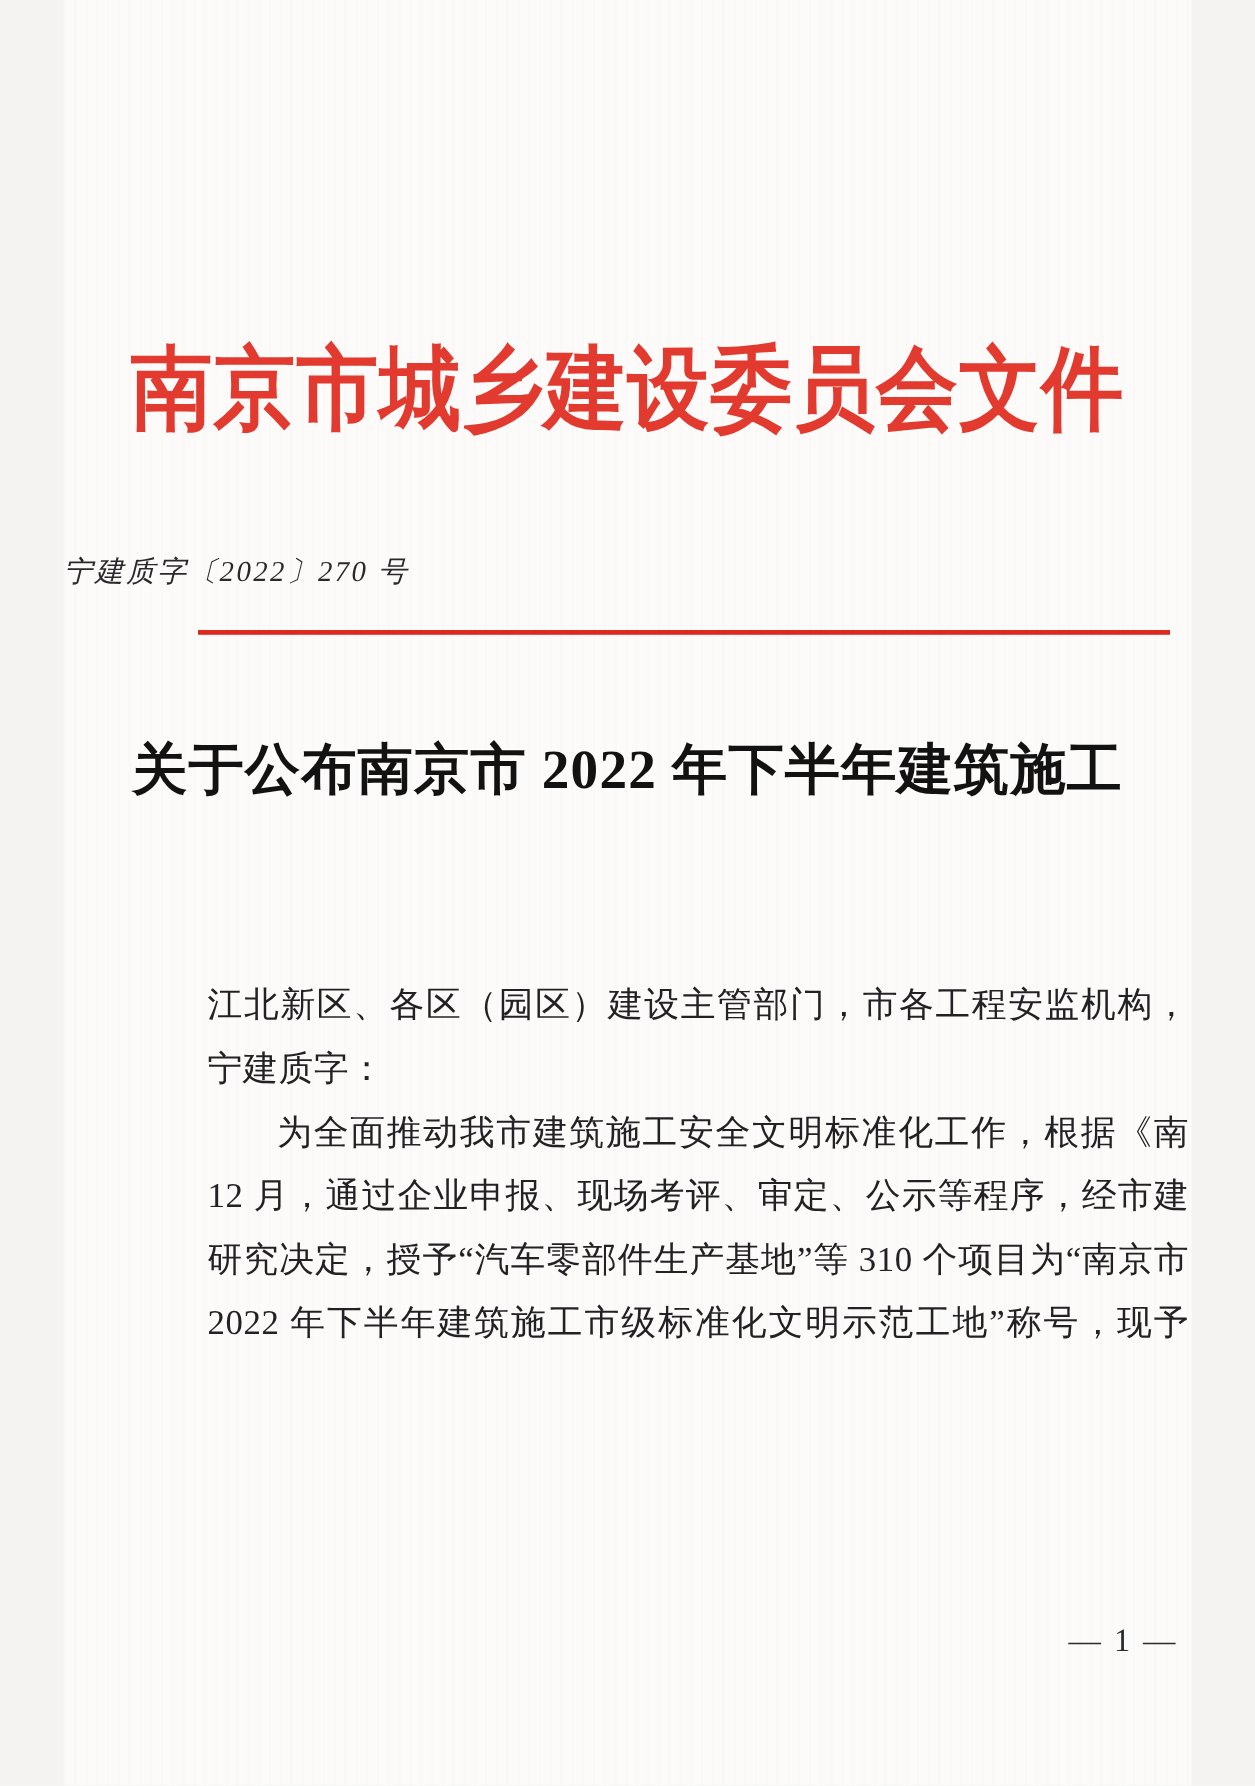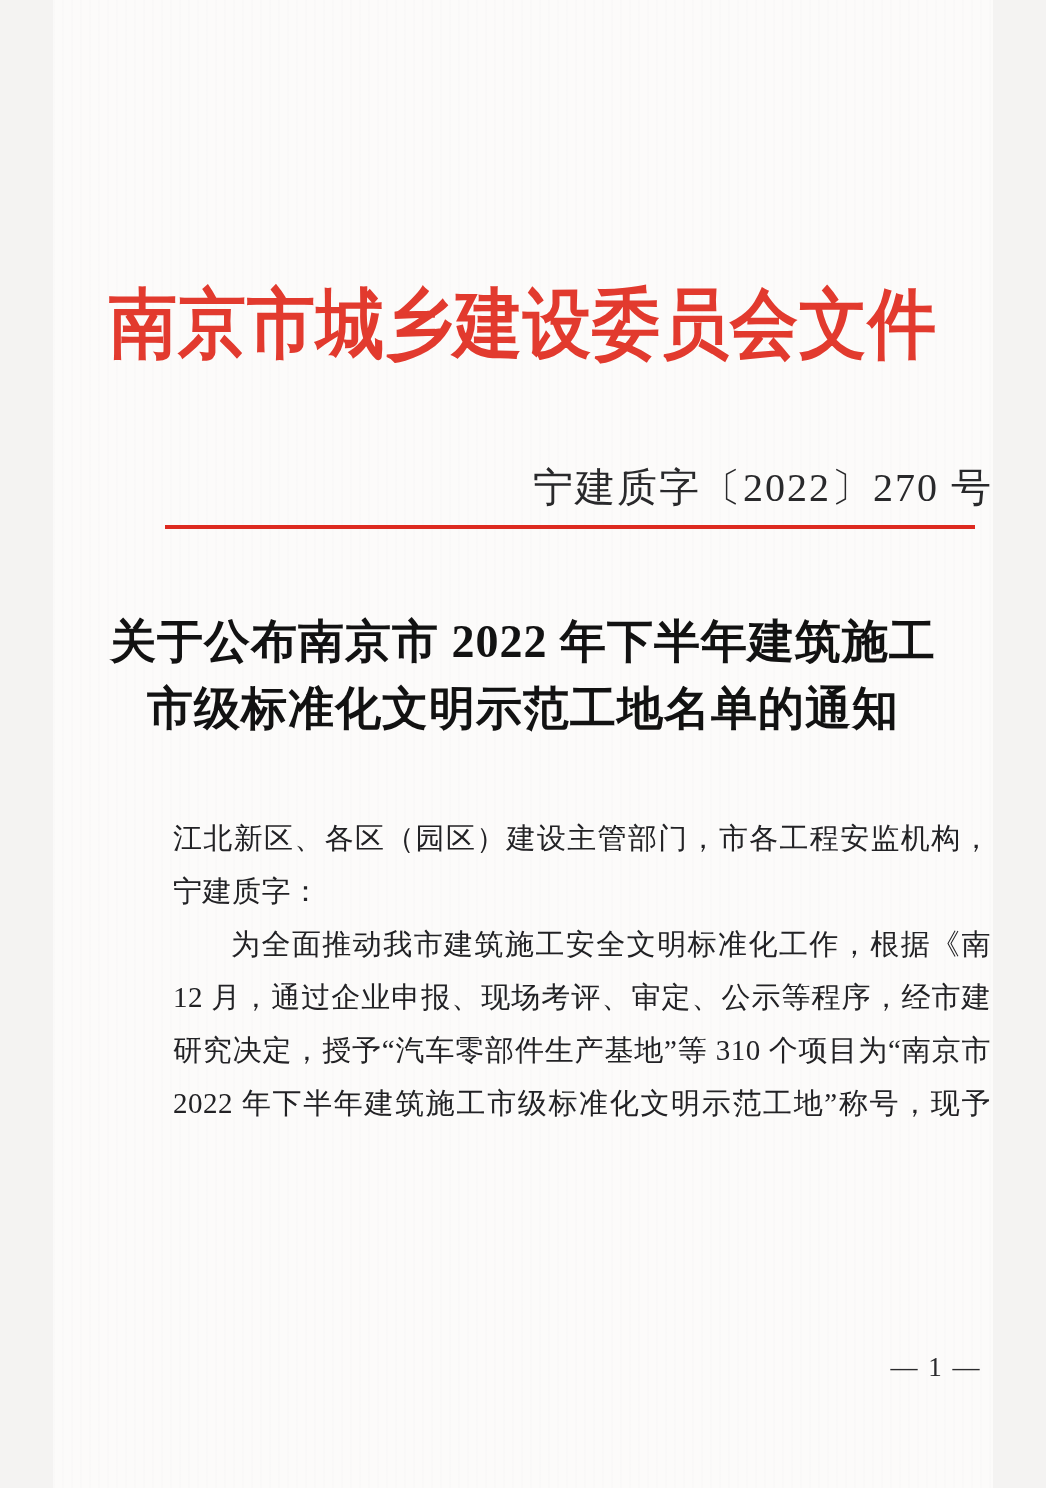--- a/index.html
+++ b/index.html
@@ -32,25 +32,26 @@
     letter-spacing: 1px;
     transform: scaleY(1.12);
     white-space: nowrap;
   }
   
   .doc-number {
     position: absolute;
     top: 460px;
     left: 0;
     width: 100%;
-    text-align: right;
-    font-size: 40px;
+    text-align: left;
+    font-size: 24px;
     color: #29292b;
     letter-spacing: 2px;
     white-space: nowrap;
+    font-style: italic;
   }
   
   .red-divider {
     position: absolute;
     top: 525px;
     left: 112px;
     width: 810px;
     height: 4px;
     background: #dd2a20;
   }
@@ -112,21 +113,20 @@
 <div class="page">
 
   <div class="org-title">南京市城乡建设委员会文件</div>
 
   <div class="doc-number">宁建质字〔2022〕270 号</div>
 
   <div class="red-divider"></div>
 
   <div class="doc-title">
     <div>关于公布南京市 2022 年下半年建筑施工</div>
-    <div>市级标准化文明示范工地名单的通知</div>
   </div>
 
   <div class="body-text">
     <div class="body-line justify">江北新区、各区（园区）建设主管部门，市各工程安监机构，各</div>
     <div class="body-line">宁建质字：</div>
     <div class="body-line justify indent">为全面推动我市建筑施工安全文明标准化工作，根据《南京</div>
     <div class="body-line justify">12 月，通过企业申报、现场考评、审定、公示等程序，经市建委</div>
     <div class="body-line justify">研究决定，授予“汽车零部件生产基地”等 310 个项目为“南京市</div>
     <div class="body-line justify">2022 年下半年建筑施工市级标准化文明示范工地”称号，现予以</div>
   </div>

